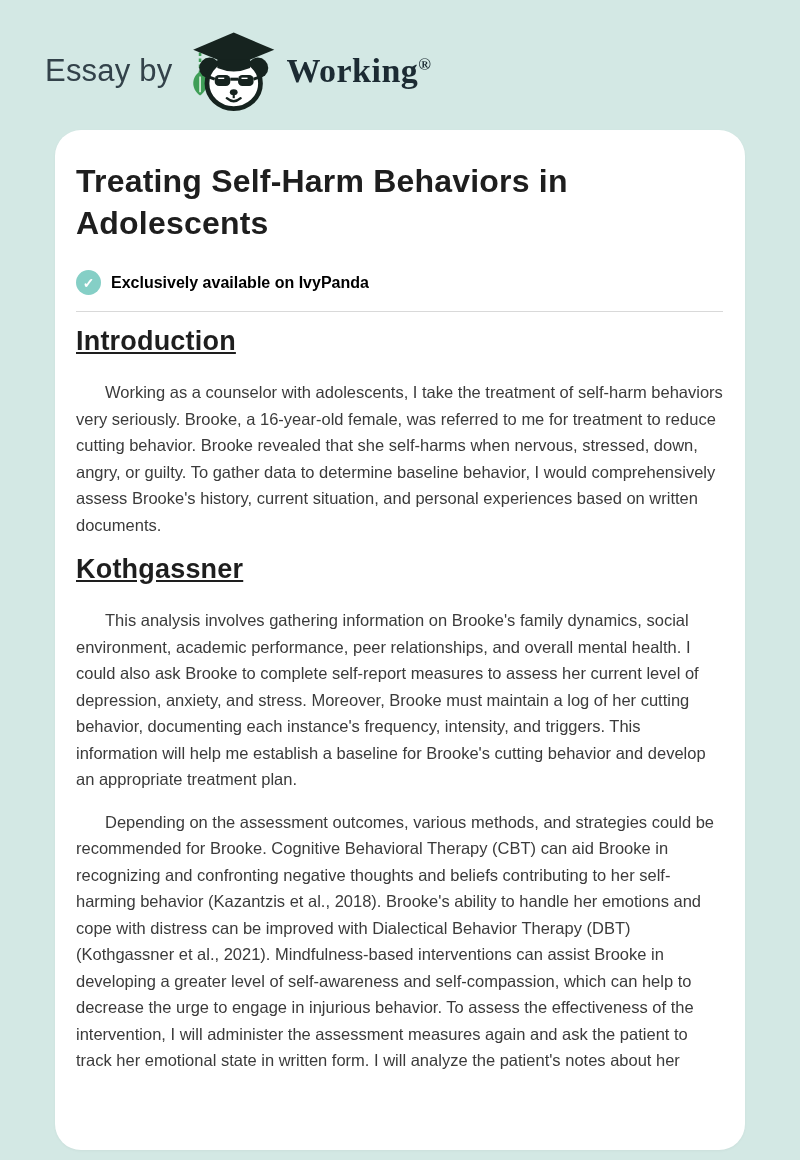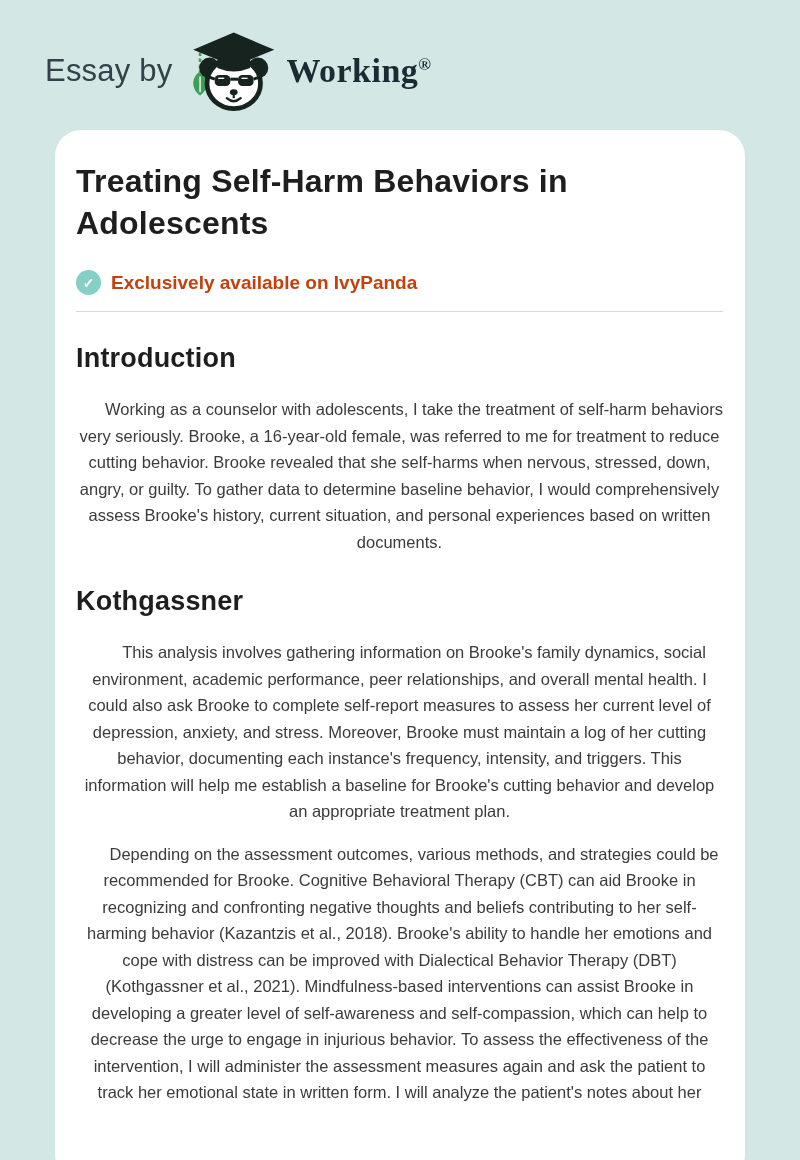--- a/index.html
+++ b/index.html
@@ -69,43 +69,44 @@
     background: #85cfc6;
     color: #ffffff;
     display: flex;
     align-items: center;
     justify-content: center;
     font-size: 14px;
     font-weight: bold;
     flex: 0 0 auto;
   }
   .badge-label {
-    font-size: 19px;
+    font-size: 16px;
     font-weight: bold;
-    color: #c2410c;
+    color: #000000;
   }
   .divider {
     border: none;
     border-top: 1px solid #d9d9d9;
     margin: 0 0 10px 0;
   }
   .section-heading {
     font-size: 27px;
     font-weight: bold;
     color: #1e1e1e;
-    margin: 31px 0 22px 0;
+    margin: 14px 0 22px 0;
     letter-spacing: 0.2px;
+    text-decoration: underline;
   }
   .body-paragraph {
     font-size: 16.5px;
     line-height: 26.5px;
     color: #3b3b3b;
     text-indent: 29px;
     margin: 0 0 16px 0;
-    text-align: center;
+    text-align: left;
   }
 </style>
 </head>
 <body>
 
 <header class="page-header">
   <span class="essay-by">Essay by</span>
   <span class="logo-wrap">
     <svg width="88" height="82" viewBox="0 0 100 95" xmlns="http://www.w3.org/2000/svg" aria-hidden="true">
 

